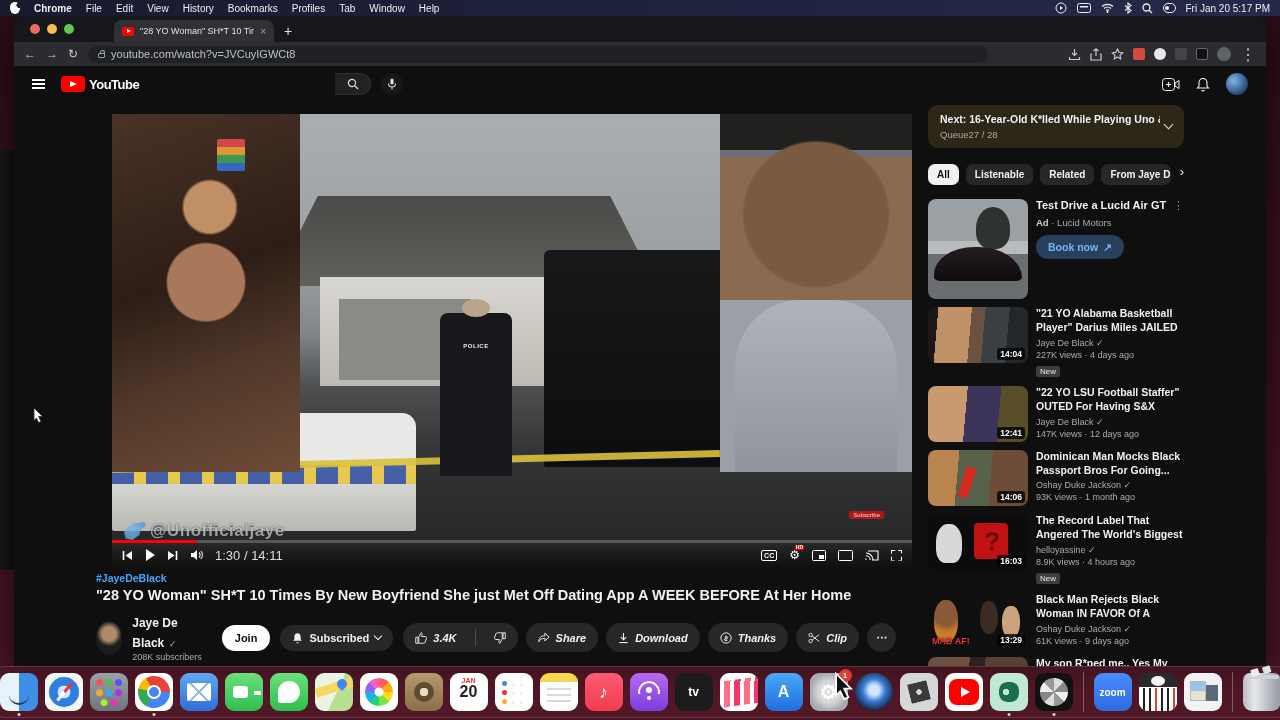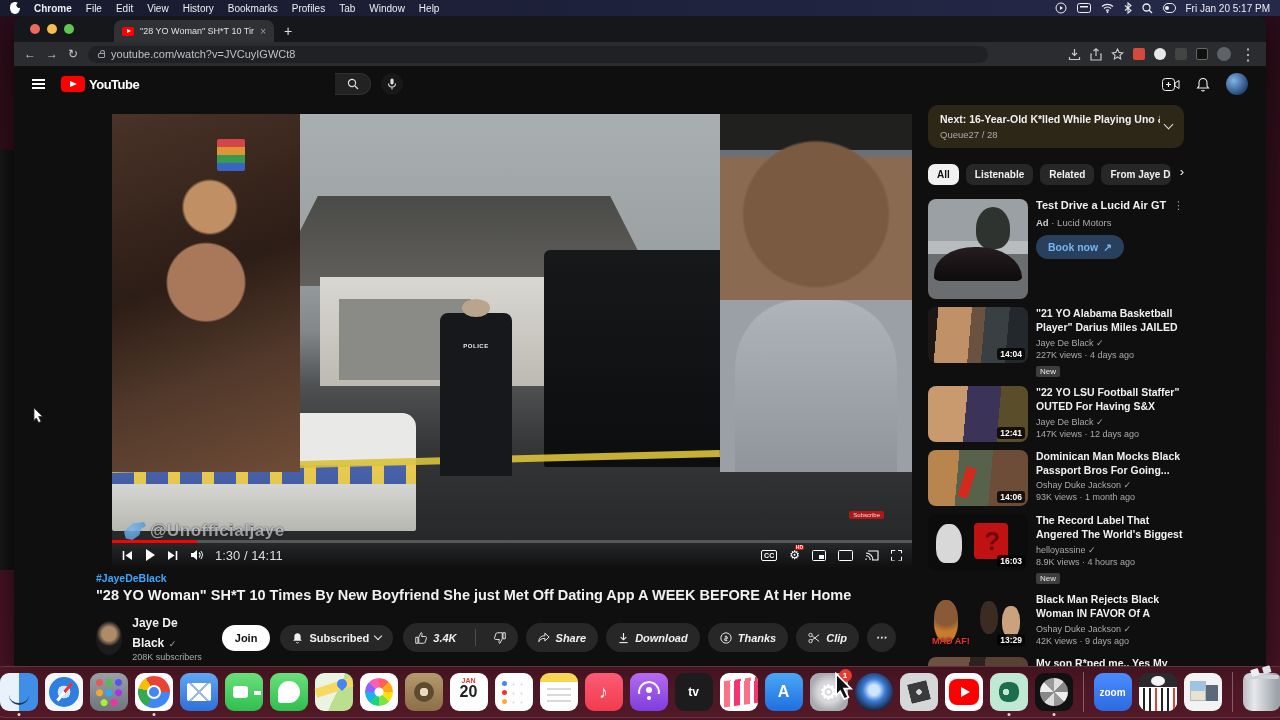--- a/index.html
+++ b/index.html
@@ -607,21 +607,21 @@
           <div class="sthumb t5">
               <span class="f1"></span>
               <span class="f2"></span>
               <span class="f3"></span>
               <span class="ovl">MAD AF!</span>
               <span class="dur">13:29</span>
             </div>
           <div class="sinfo">
             <div class="stitle">Black Man Rejects Black Woman IN FAVOR Of A White...</div>
             <div class="schan"><span>Oshay Duke Jackson</span> <span>✓</span></div>
-            <div class="smeta">42K views · 9 days ago</div>
+            <div class="smeta">61K views · 9 days ago</div>
 
           </div>
         </div>
 
         <div class="sugrow">
           <div class="sthumb t6"></div>
           <div class="sinfo">
             <div class="stitle">My son R*ped me.. Yes My BIOLOGICAL son R*PED me.. I...</div>
           </div>
         </div>

